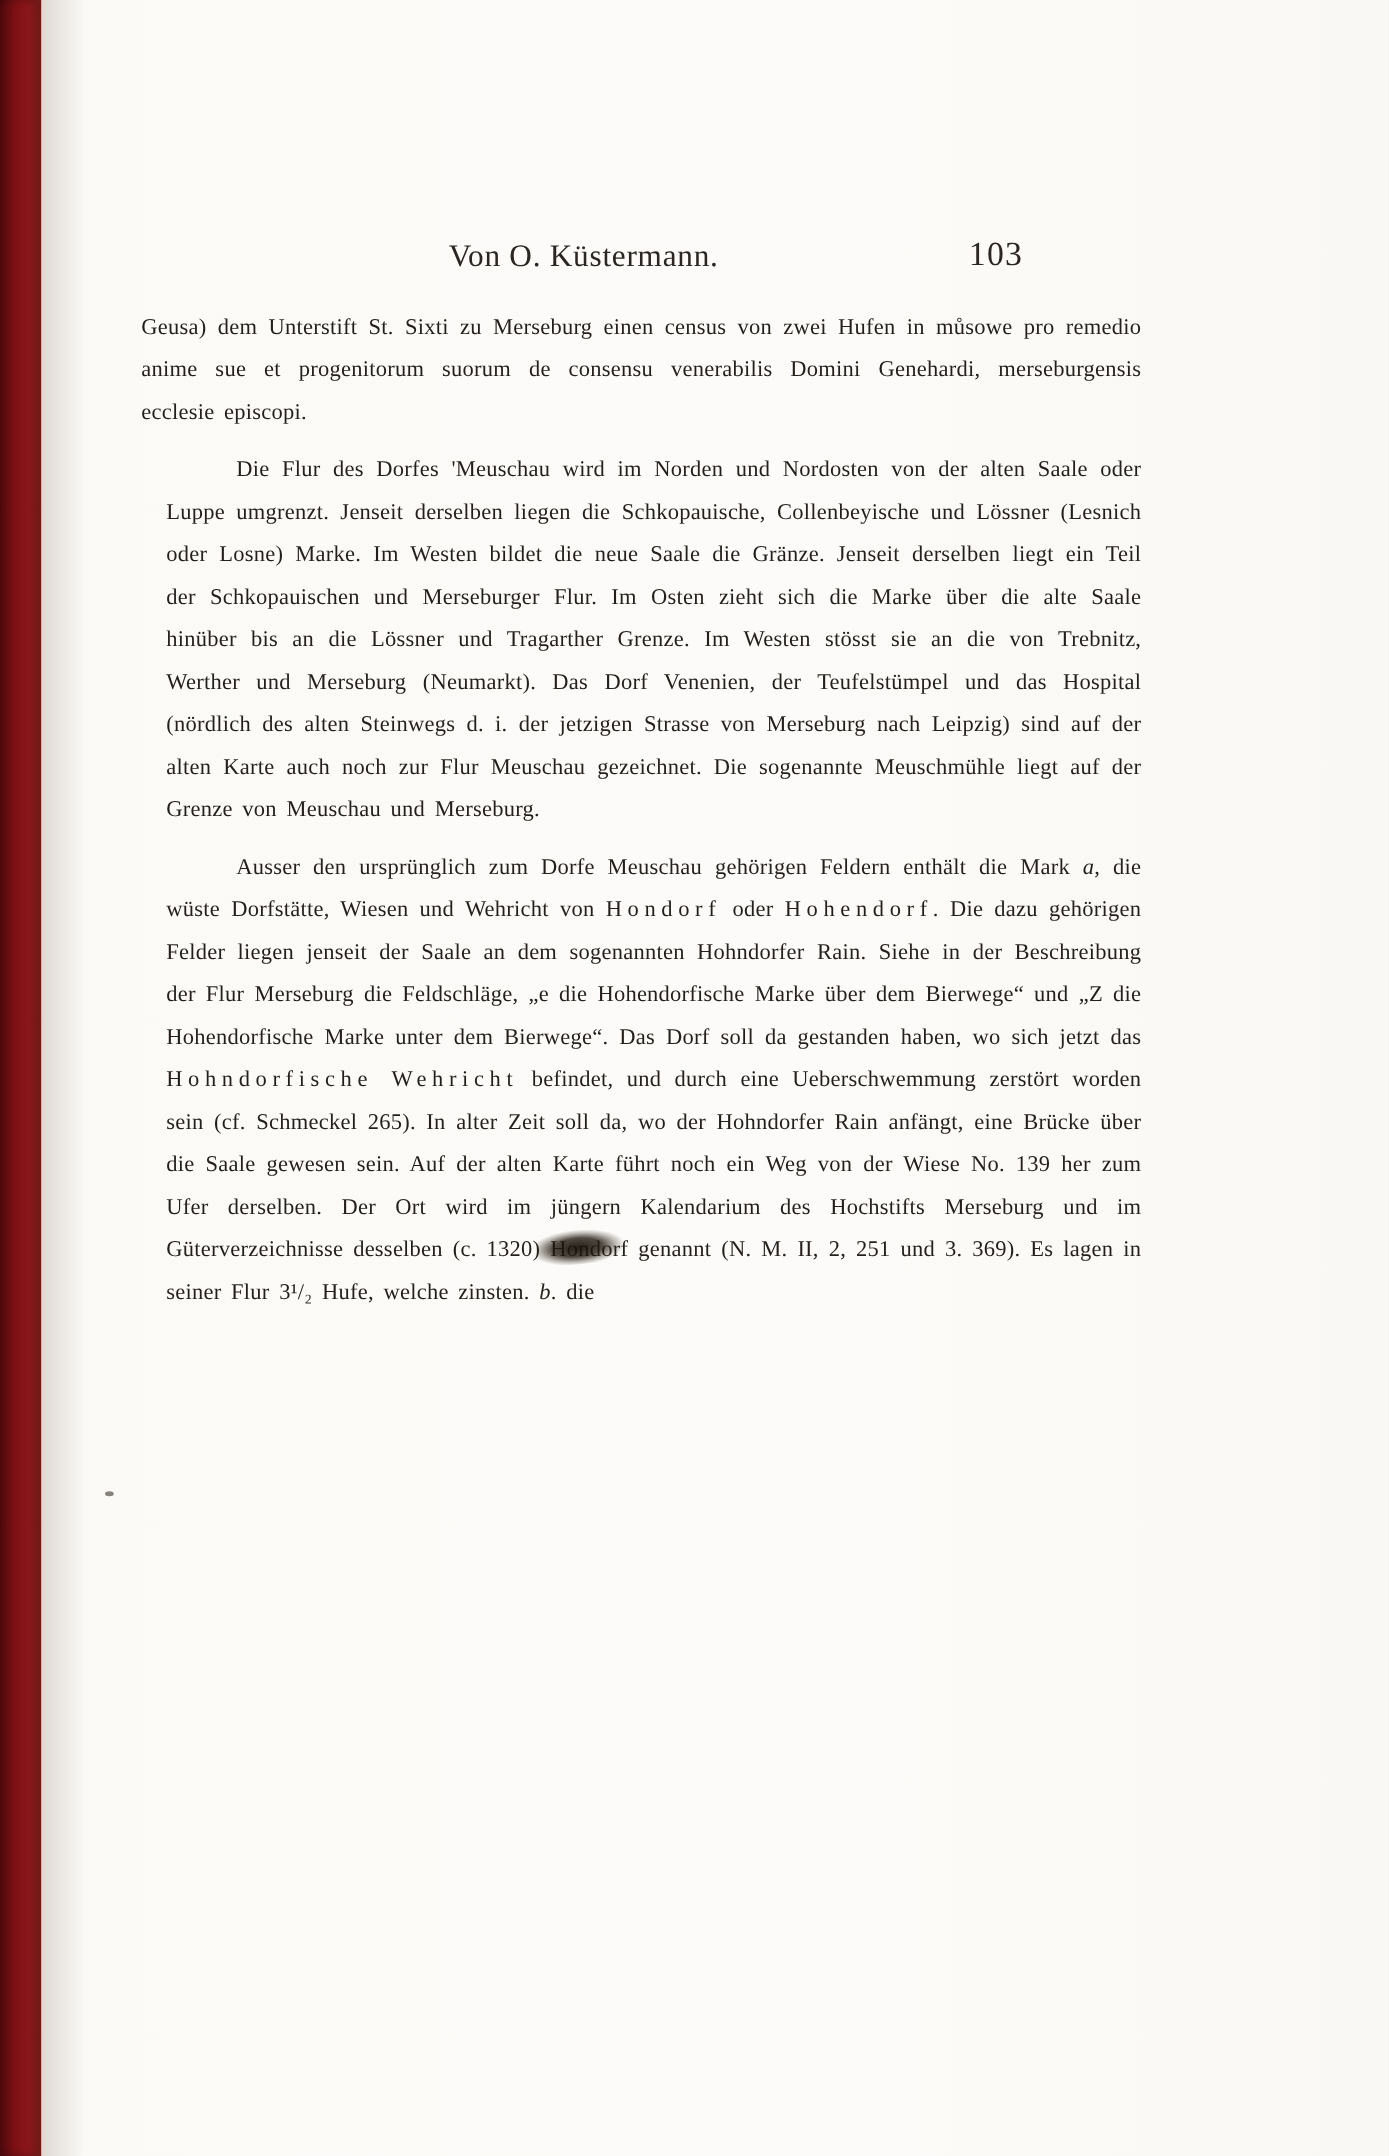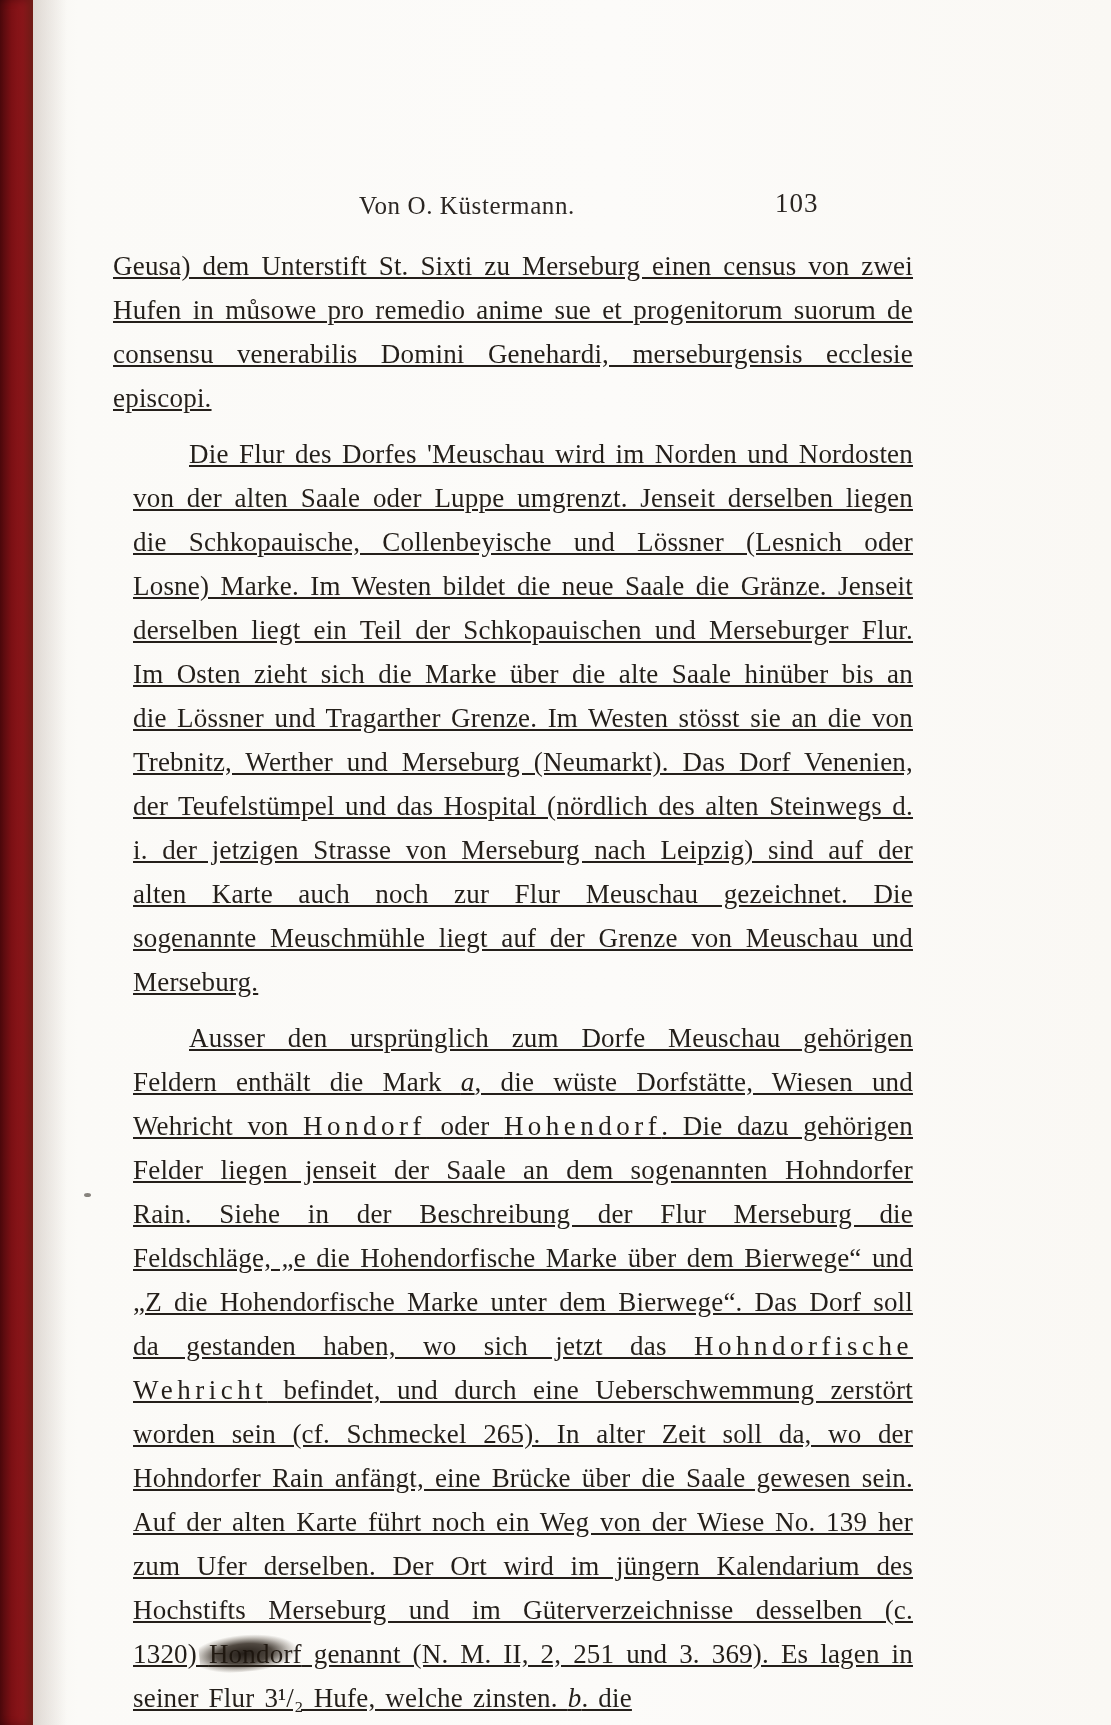--- a/index.html
+++ b/index.html
@@ -46,27 +46,26 @@
     letter-spacing: 0.6px;
   }
   .page-number {
     position: absolute;
     left: 662px; top: -2px;
     font-size: 27px;
     letter-spacing: 1px;
   }
   .text-body {
     margin-top: 12px;
-    font-size: 27px;
-    line-height: 44px;
+    font-size: 18px;
+    line-height: 34px;
     text-align: justify;
     letter-spacing: 0.2px;
     word-spacing: 3px;
     color: #241f1a;
-    text-decoration: underline;
   }
   .text-body p { margin: 0 0 12px 0; }
   .text-body p.indent { text-indent: 56px; margin-left: 20px; }
   .run-italic { font-style: italic; }
   .run-spaced { letter-spacing: 4.5px; }
   .run-smudged { position: relative; white-space: nowrap; }
   .run-smudged::after {
     content: '';
     position: absolute;
     left: -10px; right: -4px; top: -8px; bottom: -2px;

